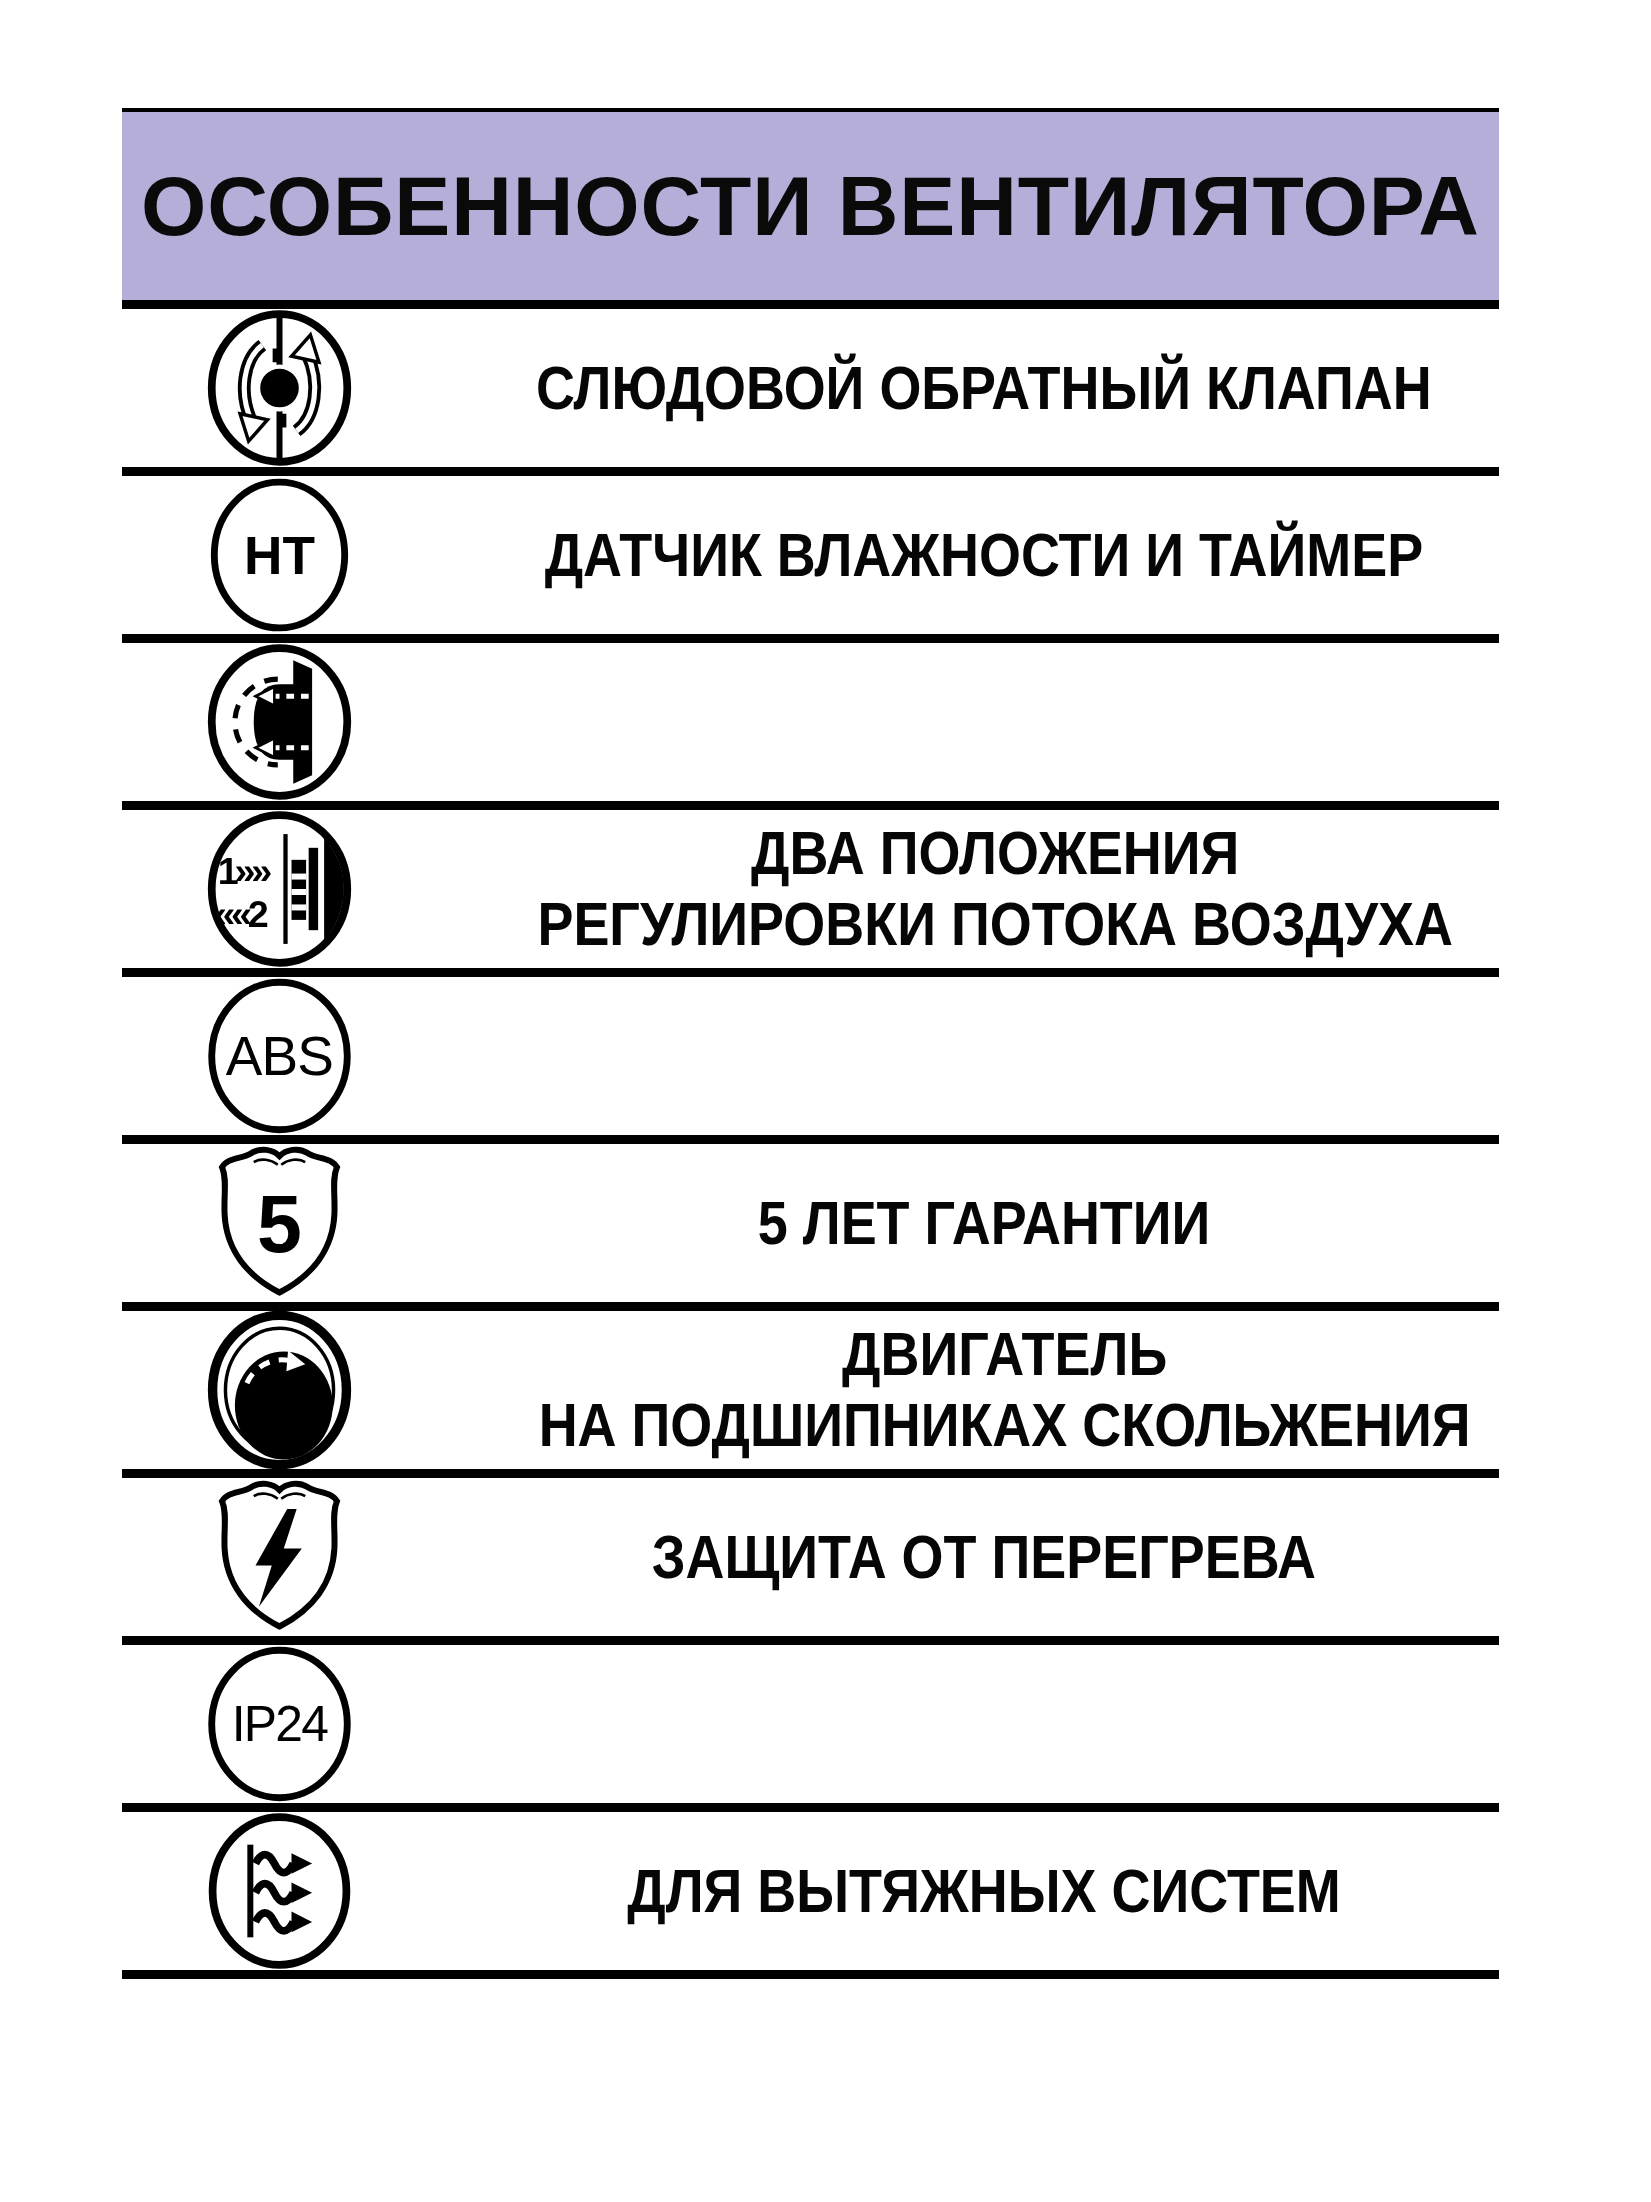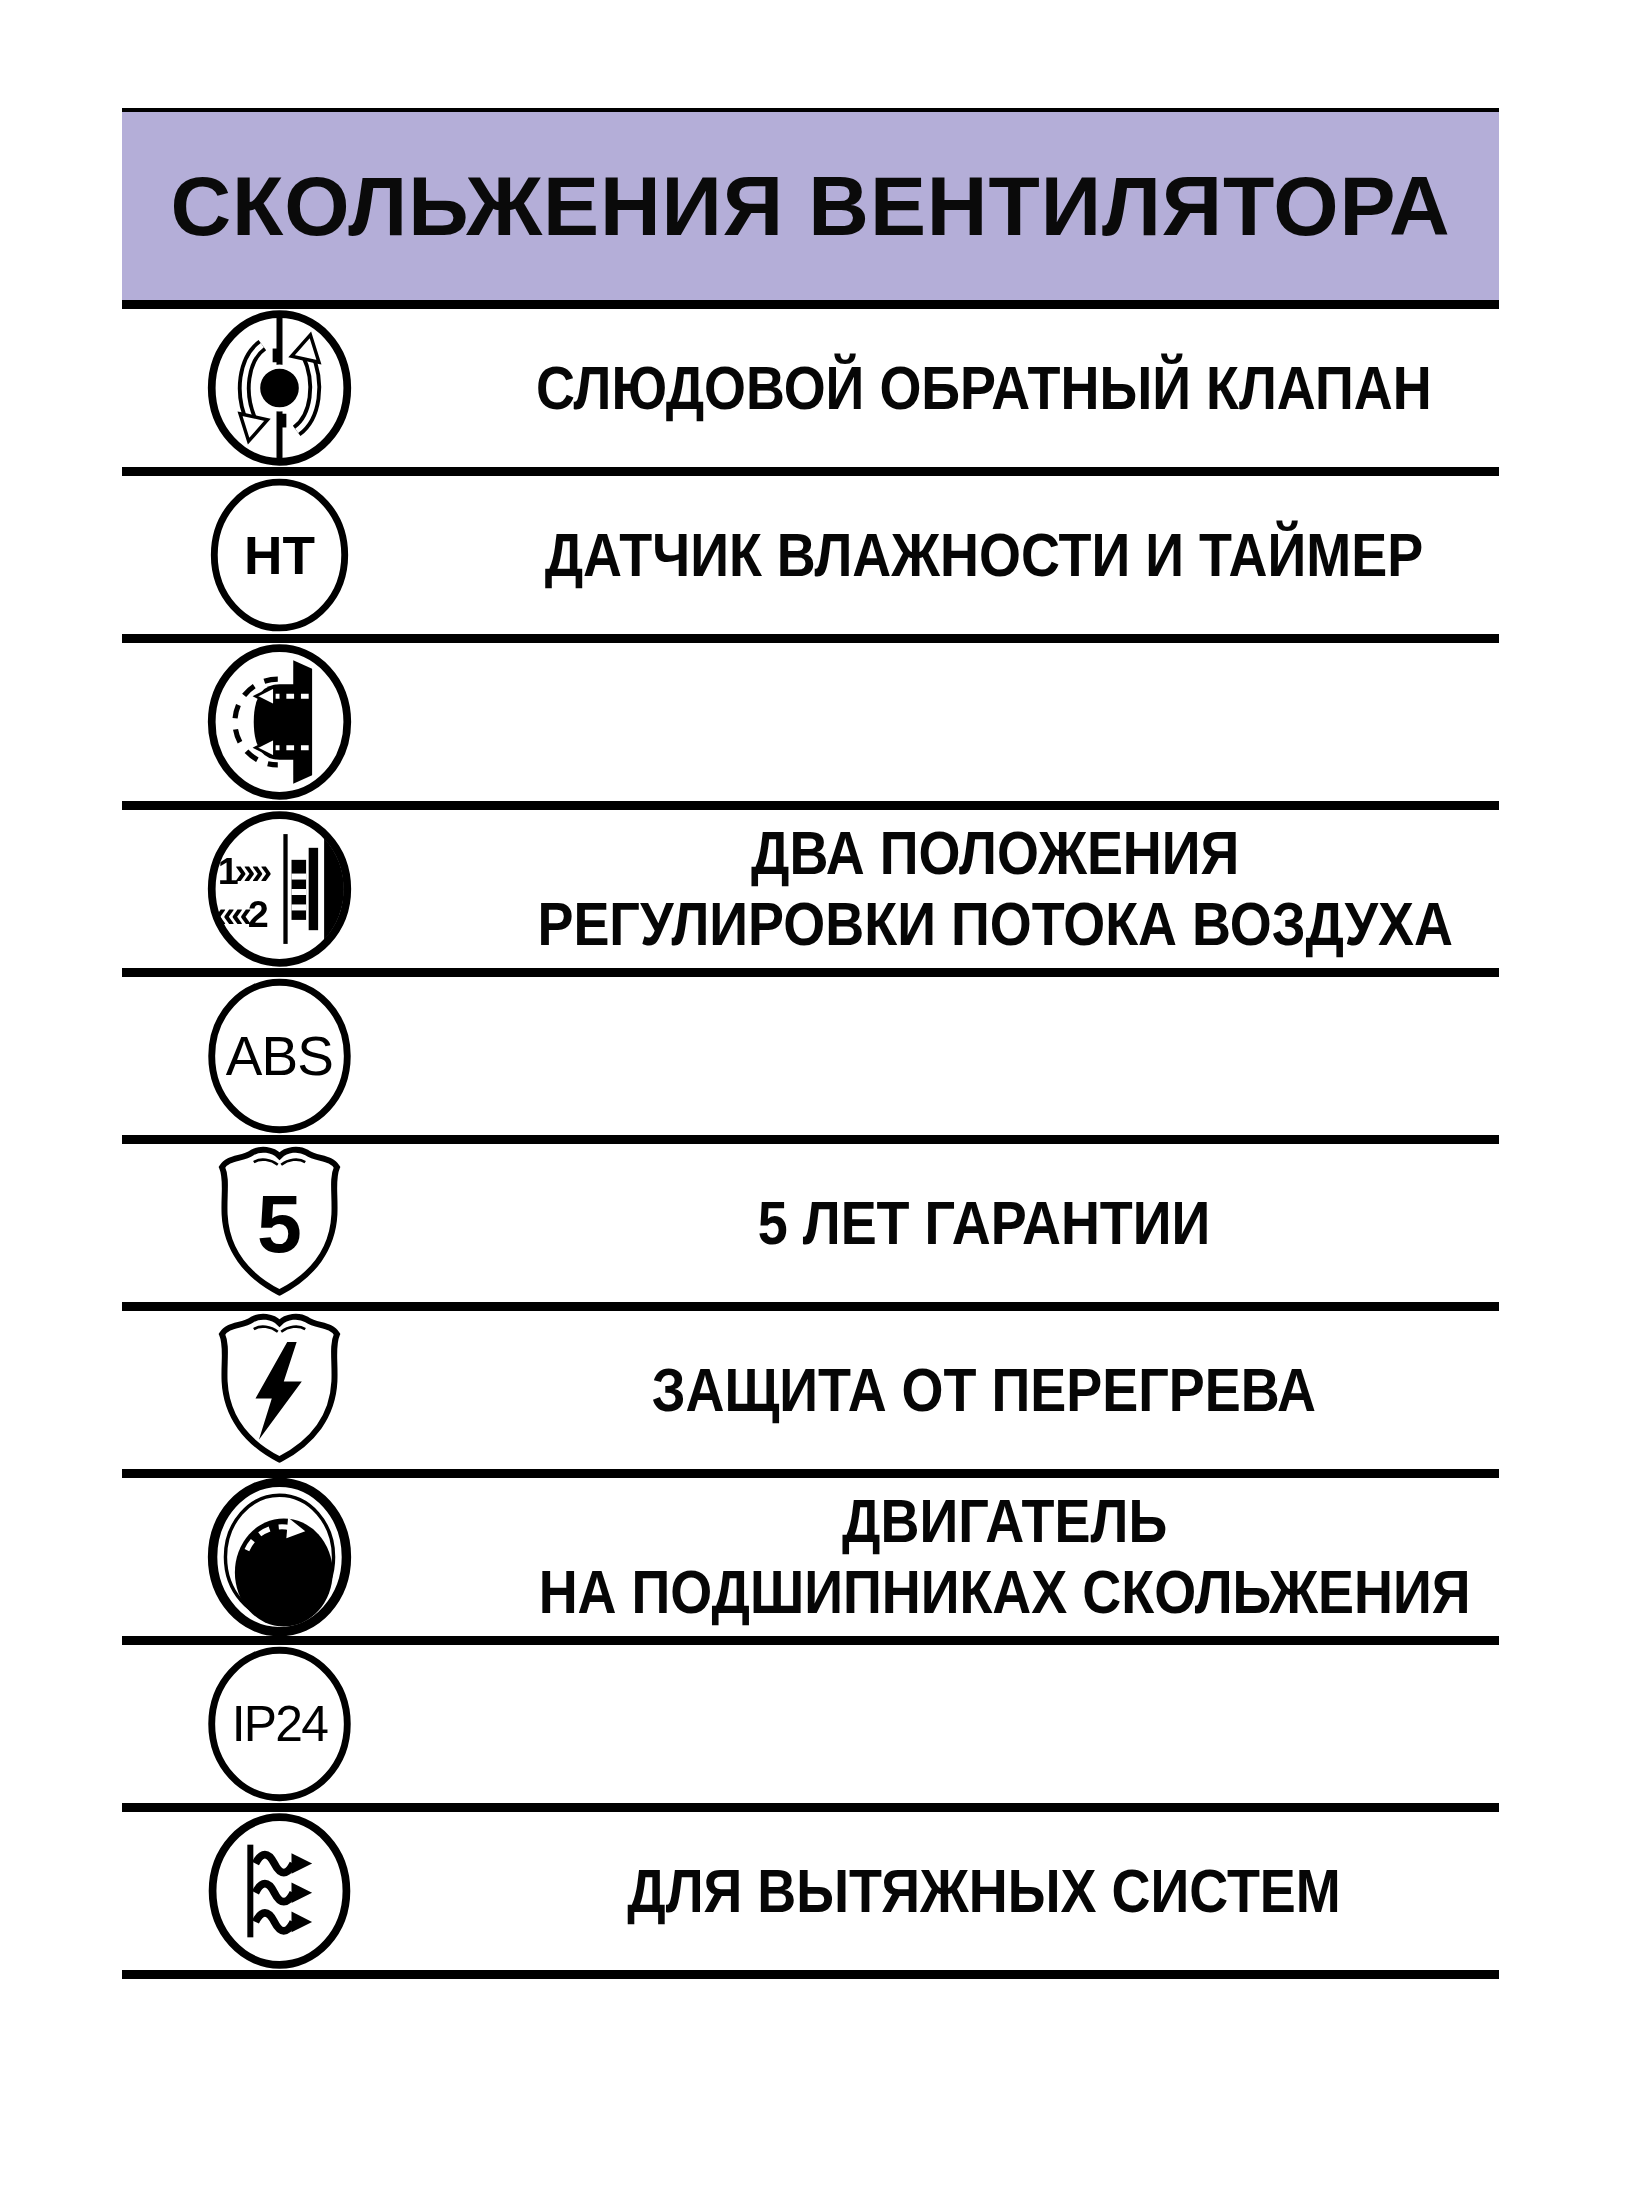--- a/index.html
+++ b/index.html
@@ -48,21 +48,21 @@
   svg text { font-family: "Liberation Sans", sans-serif; fill: #000; }
   .stroke { stroke: #000; fill: none; }
 </style>
 </head>
 <body>
 
 <div class="sheet">
   <div class="content">
 
     <div class="header">
-      <div class="title">СКОЛЬЖЕНИЯ ВЕНТИЛЯТОРА</div>
+      <div class="title">ОСОБЕННОСТИ ВЕНТИЛЯТОРА</div>
     </div>
 
     <div class="feature-row">
       <div class="icon-cell">
         <svg viewBox="0 0 176 188" width="151" height="162">
           <ellipse class="stroke" cx="88" cy="94" rx="79" ry="86" stroke-width="9"></ellipse>
           <line x1="88" y1="12" x2="88" y2="176" stroke="#000" stroke-width="7"></line>
           <rect x="80" y="48" width="6" height="16" fill="#000"></rect>
           <rect x="90" y="124" width="6" height="16" fill="#000"></rect>
           <path class="stroke" d="M68,44 C46,60 40,100 56,134" stroke-width="15"></path>
@@ -165,48 +165,48 @@
         <div class="feature-label">
           <div>5 ЛЕТ ГАРАНТИИ</div>
           <div></div>
         </div>
       </div>
     </div>
 
     <div class="feature-row">
       <div class="icon-cell">
         <svg viewBox="0 0 176 188" width="151" height="162">
-          <path class="stroke" d="M88,16 C80,8 66,6 56,12 C44,20 28,17 21,29 C27,42 23,60 24,84 C26,124 49,155 88,175 C127,155 150,124 152,84 C153,60 149,42 155,29 C148,17 132,20 120,12 C110,6 96,8 88,16 Z" stroke-width="7"></path>
-          <path class="stroke" d="M86,26 C78,20 66,18 58,23" stroke-width="3"></path>
-          <path class="stroke" d="M90,26 C98,20 110,18 118,23" stroke-width="3"></path>
-          <polygon points="97,38 60,104 79,104 64,152 114,84 93,84 108,38" fill="#000"></polygon>
-        </svg>
-      </div>
-      <div class="text-cell">
-        <div class="feature-label">
-          <div>ЗАЩИТА ОТ ПЕРЕГРЕВА</div>
-          <div></div>
-        </div>
-      </div>
-    </div>
-
-    <div class="feature-row">
-      <div class="icon-cell">
-        <svg viewBox="0 0 176 188" width="151" height="162">
           <ellipse class="stroke" cx="88" cy="94" rx="78" ry="87" stroke-width="11"></ellipse>
           <ellipse class="stroke" cx="88" cy="94" rx="63" ry="72" stroke-width="4"></ellipse>
           <ellipse cx="93" cy="112" rx="57" ry="63" fill="#000"></ellipse>
           <path d="M50,86 C60,64 84,54 104,61" fill="none" stroke="#fff" stroke-width="6" stroke-dasharray="13 11"></path>
           <polygon points="98,48 118,64 96,72" fill="#fff"></polygon>
         </svg>
       </div>
       <div class="text-cell">
         <div class="feature-label">
           <div>ДВИГАТЕЛЬ</div>
           <div>НА ПОДШИПНИКАХ СКОЛЬЖЕНИЯ</div>
+        </div>
+      </div>
+    </div>
+
+    <div class="feature-row">
+      <div class="icon-cell">
+        <svg viewBox="0 0 176 188" width="151" height="162">
+          <path class="stroke" d="M88,16 C80,8 66,6 56,12 C44,20 28,17 21,29 C27,42 23,60 24,84 C26,124 49,155 88,175 C127,155 150,124 152,84 C153,60 149,42 155,29 C148,17 132,20 120,12 C110,6 96,8 88,16 Z" stroke-width="7"></path>
+          <path class="stroke" d="M86,26 C78,20 66,18 58,23" stroke-width="3"></path>
+          <path class="stroke" d="M90,26 C98,20 110,18 118,23" stroke-width="3"></path>
+          <polygon points="97,38 60,104 79,104 64,152 114,84 93,84 108,38" fill="#000"></polygon>
+        </svg>
+      </div>
+      <div class="text-cell">
+        <div class="feature-label">
+          <div>ЗАЩИТА ОТ ПЕРЕГРЕВА</div>
+          <div></div>
         </div>
       </div>
     </div>
 
     <div class="feature-row">
       <div class="icon-cell">
         <svg viewBox="0 0 176 188" width="151" height="162">
           <ellipse class="stroke" cx="88" cy="94" rx="79" ry="86" stroke-width="8"></ellipse>
           <text x="88" y="114" text-anchor="middle" font-size="58" letter-spacing="-2">IP24</text>
         </svg>

